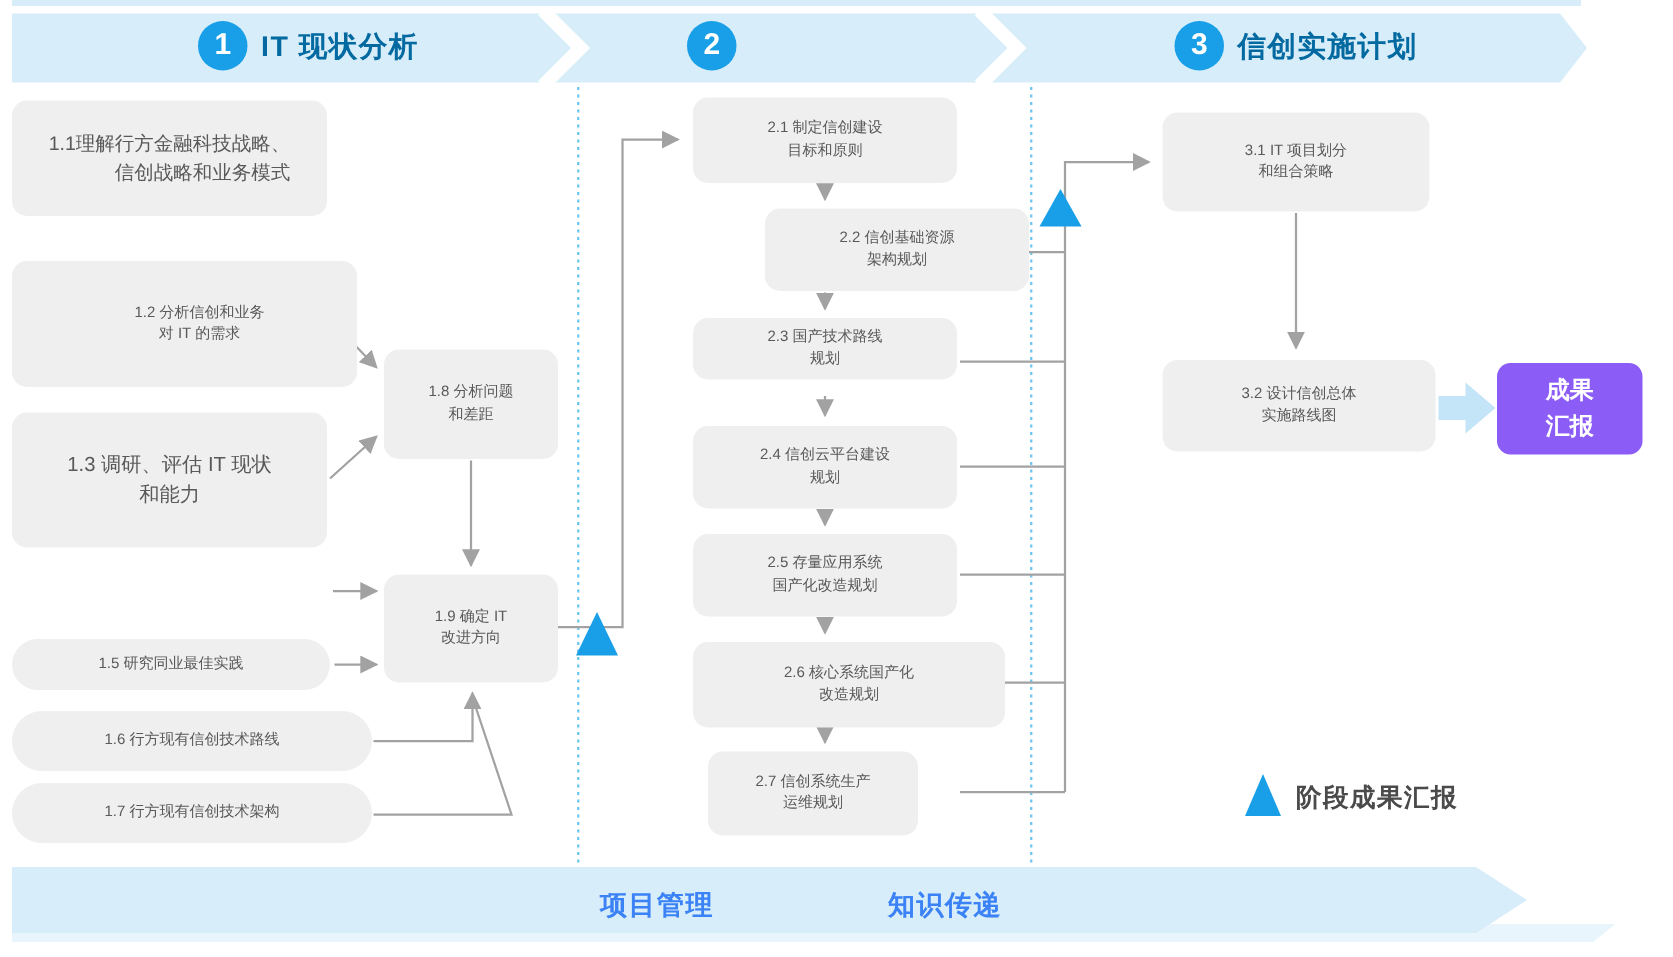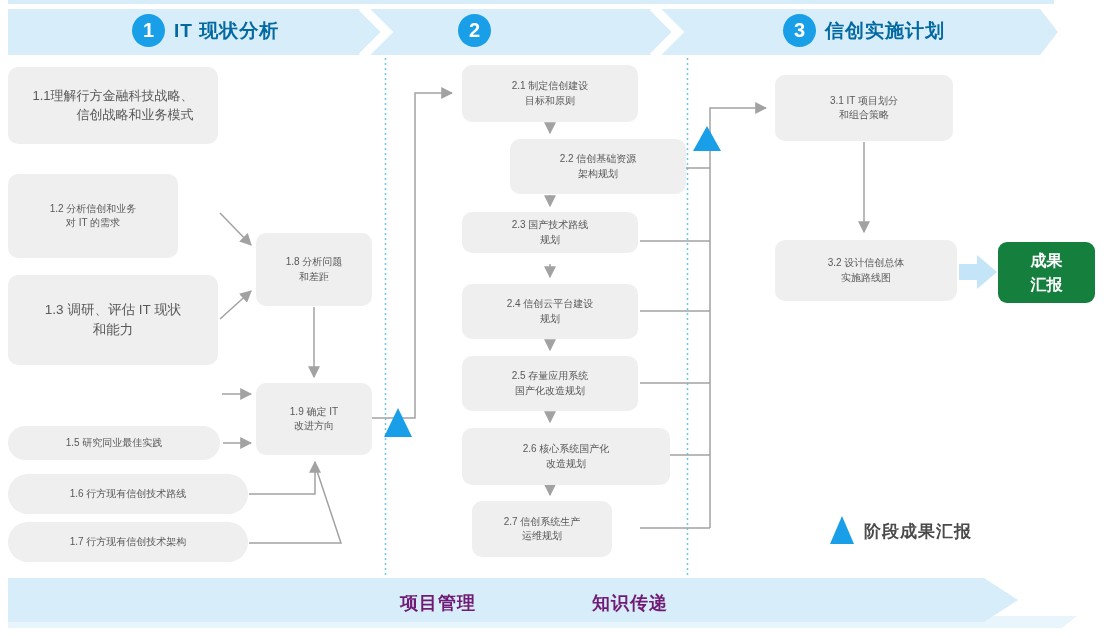--- a/index.html
+++ b/index.html
@@ -17,25 +17,25 @@
   .phase-header{
     position:absolute;display:flex;align-items:center;gap:9px;z-index:3;
   }
   .num-circle{
     width:33px;height:33px;border-radius:50%;background:#189fe8;color:#ffffff;
     display:grid;place-items:center;font-size:20px;font-weight:bold;
   }
   .phase-title{color:#0369a1;font-size:19px;font-weight:bold;letter-spacing:1px;}
   .deliverable{
     position:absolute;left:998px;top:242px;width:97px;height:61px;border-radius:9px;
-    background:#15803d;color:#ffffff;font-weight:bold;font-size:16px;line-height:1.5;
+    background:#8b5cf6;color:#ffffff;font-weight:bold;font-size:16px;line-height:1.5;
     display:grid;place-items:center;text-align:center;white-space:pre;z-index:2;
   }
   .footer-label{
-    position:absolute;color:#701a75;font-size:18px;font-weight:bold;z-index:3;letter-spacing:1px;
+    position:absolute;color:#3b82f6;font-size:18px;font-weight:bold;z-index:3;letter-spacing:1px;
   }
   .legend-label{
     position:absolute;left:864px;top:520px;color:#4a4a4a;font-size:17px;font-weight:bold;z-index:3;letter-spacing:1px;
   }
 </style>
 </head>
 <body>
 
 <div class="stage">
 
@@ -111,21 +111,21 @@
   <div class="phase-header" style="left:458px;top:14px;">
     <div class="num-circle">2</div>
   </div>
   <div class="phase-header" style="left:783px;top:14px;">
     <div class="num-circle">3</div>
     <div class="phase-title">信创实施计划</div>
   </div>
 
   <div class="gbox" style="left:8px;top:67px;width:210px;height:77px;font-size:13px;text-align:right;">1.1理解行方金融科技战略、
 信创战略和业务模式</div>
-  <div class="gbox" style="left:8px;top:174px;width:170px;height:84px;">1.2 分析信创和业务
+  <div class="gbox" style="left:8px;top:174px;width:210px;height:84px;padding-left:20px;">1.2 分析信创和业务
 对 IT 的需求</div>
   <div class="gbox" style="left:8px;top:275px;width:210px;height:90px;font-size:13.5px;">1.3 调研、评估 IT 现状
 和能力</div>
   <div class="gbox pill" style="left:8px;top:426px;width:212px;height:34px;">1.5 研究同业最佳实践</div>
   <div class="gbox pill" style="left:8px;top:474px;width:240px;height:40px;border-radius:20px;">1.6 行方现有信创技术路线</div>
   <div class="gbox pill" style="left:8px;top:522px;width:240px;height:40px;border-radius:20px;">1.7 行方现有信创技术架构</div>
   <div class="gbox" style="left:256px;top:233px;width:116px;height:73px;">1.8 分析问题
 和差距</div>
   <div class="gbox" style="left:256px;top:383px;width:116px;height:72px;">1.9 确定 IT
 改进方向</div>

